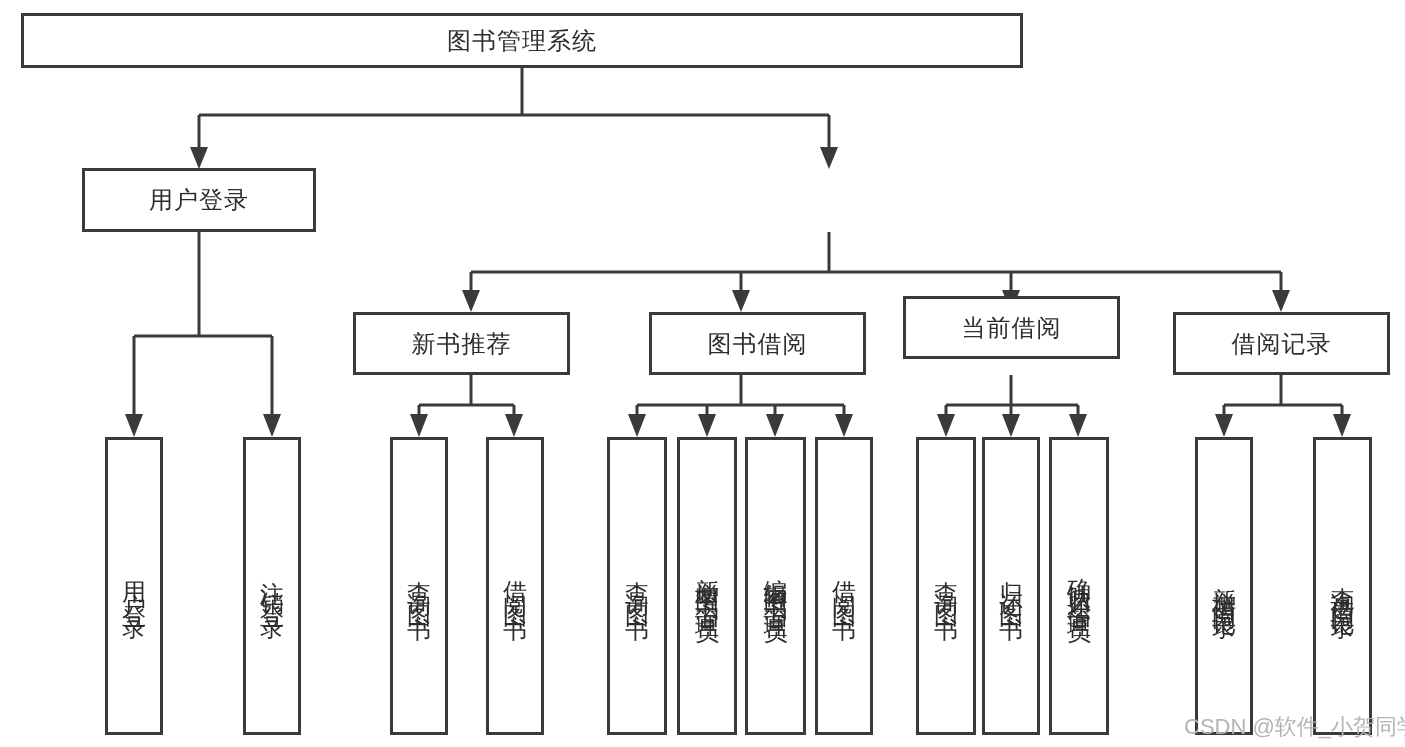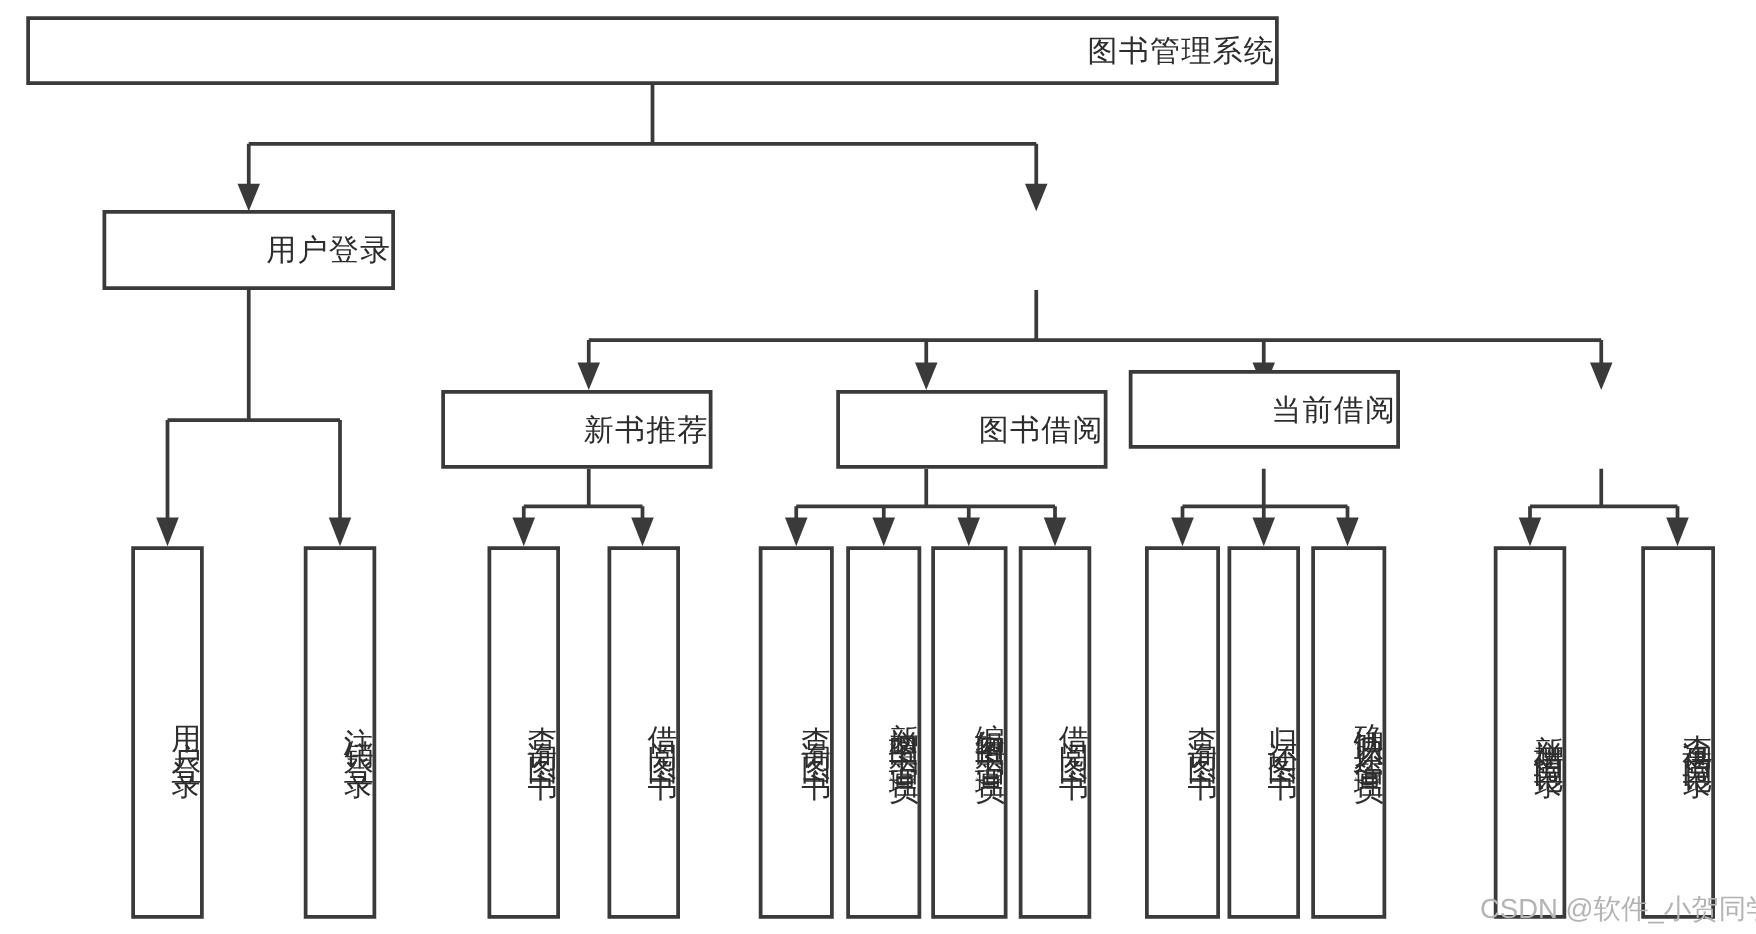--- a/index.html
+++ b/index.html
@@ -11,21 +11,21 @@
     color:#2d2d2d;
     overflow:hidden;
   }
   .box{
     position:absolute;
     box-sizing:border-box;
     background:#ffffff;
     border:3px solid #3a3a3a;
     display:flex;
     align-items:center;
-    justify-content:flex-end;
+    justify-content:center;
   }
   .hlabel{
     font-size:24px;
     letter-spacing:1px;
     white-space:nowrap;
   }
   .vtext{
     writing-mode:vertical-rl;
     text-orientation:mixed;
     font-size:24px;
@@ -115,25 +115,28 @@
     <span class="hlabel">图书管理系统</span>
   </div>
 
   <div class="box" style="left:82px;top:168px;width:234px;height:64px;">
     <span class="hlabel">用户登录</span>
   </div>
 
   <div class="box" style="left:353px;top:312px;width:217px;height:63px;">
     <span class="hlabel">新书推荐</span>
   </div>
-  <div class="box" style="left:669px;top:312px;width:217px;height:63px;">
+  <div class="box" style="left:649px;top:312px;width:217px;height:63px;">
     <span class="hlabel">图书借阅</span>
   </div>
   <div class="box" style="left:903px;top:296px;width:217px;height:63px;">
     <span class="hlabel">当前借阅</span>
+  </div>
+  <div class="box" style="left:1173px;top:312px;width:217px;height:63px;">
+    <span class="hlabel">借阅记录</span>
   </div>
 
   <div class="box" style="left:105px;top:437px;width:58px;height:298px;">
     <span class="vtext">用户登录</span>
   </div>
   <div class="box" style="left:243px;top:437px;width:58px;height:298px;">
     <span class="vtext">注销登录</span>
   </div>
 
   <div class="box" style="left:390px;top:437px;width:58px;height:298px;">

